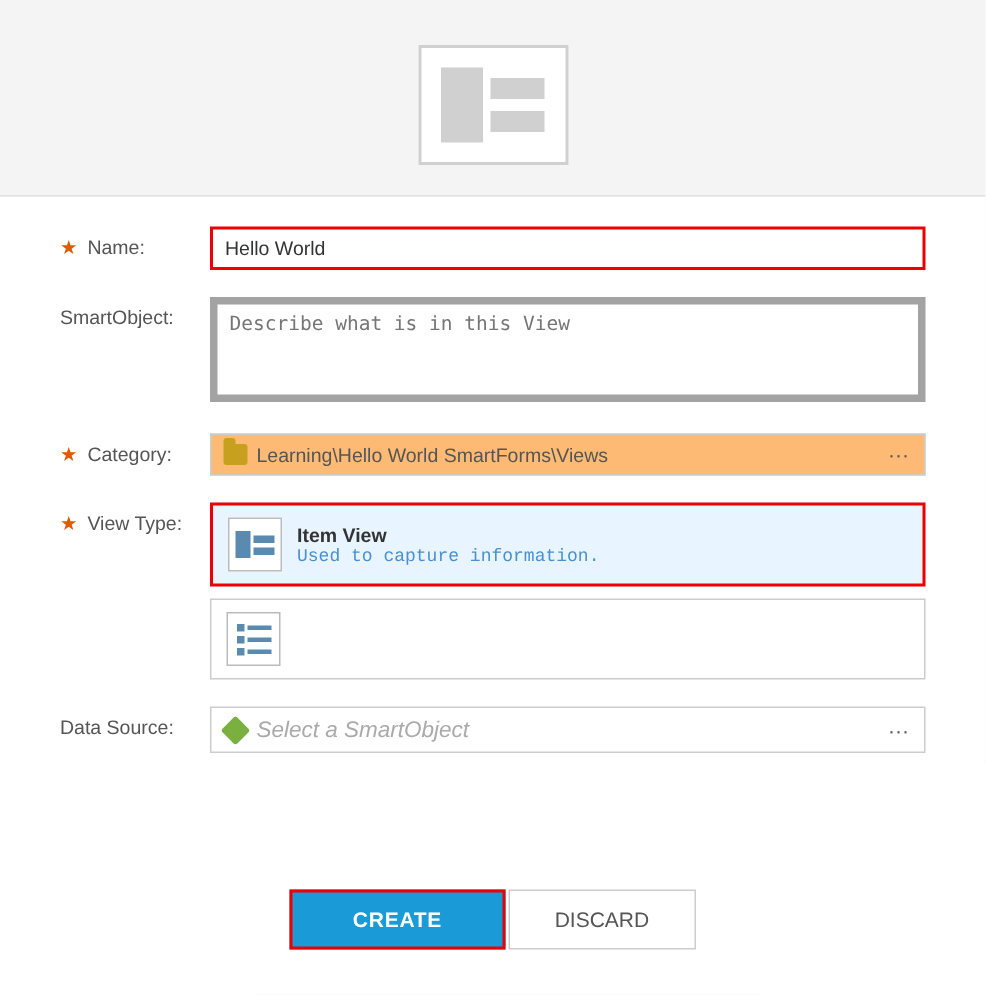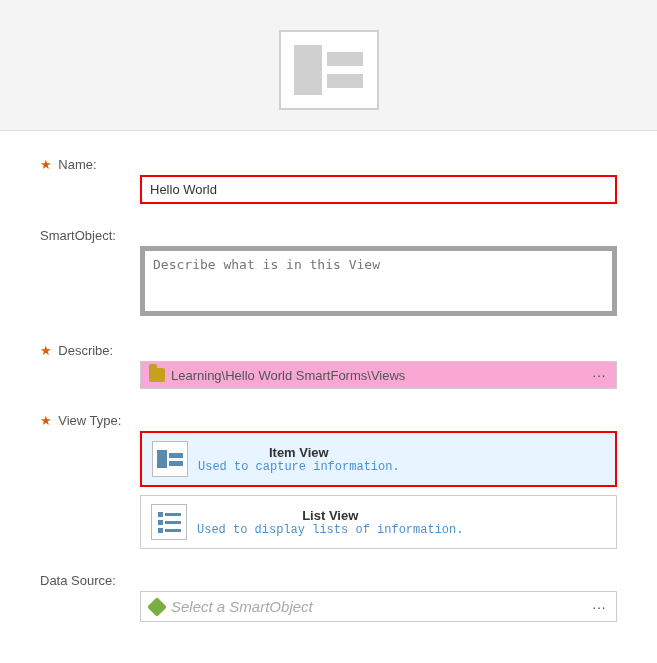--- a/index.html
+++ b/index.html
@@ -85,21 +85,20 @@
       color: #555;
     }
 
     .required-star {
       color: #e05a00;
       margin-right: 3px;
     }
 
     .form-control-area {
       flex: 1;
-      margin-top: 24px;
     }
 
     
     .name-input {
       width: 100%;
       border: 2px solid #e00;
       padding: 5px 8px;
       font-size: 13px;
       outline: none;
       color: #333;
@@ -116,21 +115,21 @@
       resize: none;
       outline: none;
     }
 
     
     .category-field {
       display: flex;
       align-items: center;
       border: 1px solid #ccc;
       padding: 5px 8px;
-      background: #f9a8d4;
+      background: #fdba74;
       width: 100%;
     }
 
     .category-folder-icon {
       width: 16px;
       height: 14px;
       background: #c8a020;
       margin-right: 6px;
       position: relative;
       border-radius: 0 2px 2px 2px;
@@ -247,21 +246,20 @@
 
     .view-type-info {
       display: flex;
       flex-direction: column;
     }
 
     .view-type-title {
       font-size: 13px;
       font-weight: bold;
       color: #333;
-      text-align: center;
     }
 
     .view-type-desc {
       font-size: 12px;
       color: #4a90d0;
       font-family: Liberation Mono, monospace;
     }
 
     
     .data-source-field {
@@ -359,21 +357,21 @@
     <div class="form-row">
       <div class="form-label">SmartObject:</div>
       <div class="form-control-area">
         <textarea class="desc-textarea" placeholder="Describe what is in this View" style=""></textarea>
       </div>
     </div>
 
     <div class="form-row">
       <div class="form-label">
         <span class="required-star">★</span>
-        <span>Describe:</span>
+        <span>Category:</span>
       </div>
       <div class="form-control-area">
         <div class="category-field">
           <div class="category-folder-icon"></div>
           <span class="category-text">Learning\Hello World SmartForms\Views</span>
           <button class="ellipsis-btn">···</button>
         </div>
       </div>
     </div>
 
@@ -411,24 +409,20 @@
                 <div class="vt-list-line">
                   <div class="vt-list-sq"></div>
                   <div class="vt-list-bar"></div>
                 </div>
                 <div class="vt-list-line">
                   <div class="vt-list-sq"></div>
                   <div class="vt-list-bar"></div>
                 </div>
               </div>
             </div>
-            <div class="view-type-info">
-              <span class="view-type-title">List View</span>
-              <span class="view-type-desc">Used to display lists of information.</span>
-            </div>
           </div>
 
         </div>
       </div>
     </div>
 
     <div class="form-row">
       <div class="form-label">Data Source:</div>
       <div class="form-control-area">
         <div class="data-source-field">
@@ -438,15 +432,16 @@
           <span class="data-source-placeholder">Select a SmartObject</span>
           <button class="ellipsis-btn">···</button>
         </div>
       </div>
     </div>
 
   </div>
 
   <div class="button-row">
     <button class="btn-create">CREATE</button>
+    <button class="btn-discard">DISCARD</button>
   </div>
 
 </div>
 
 </body></html>

